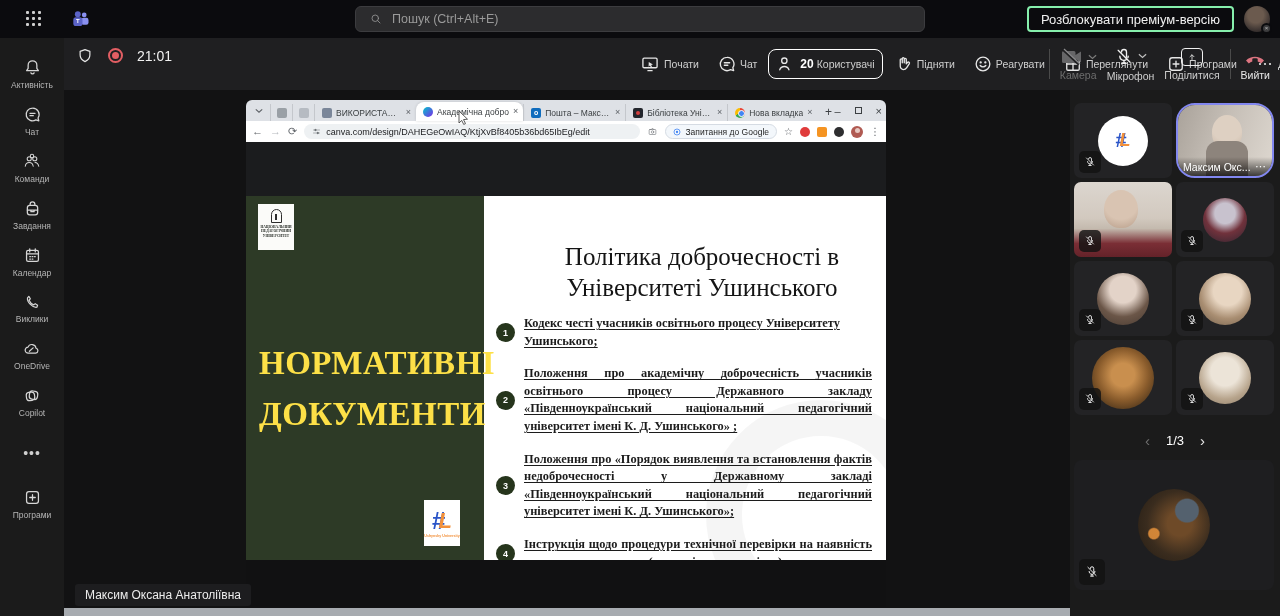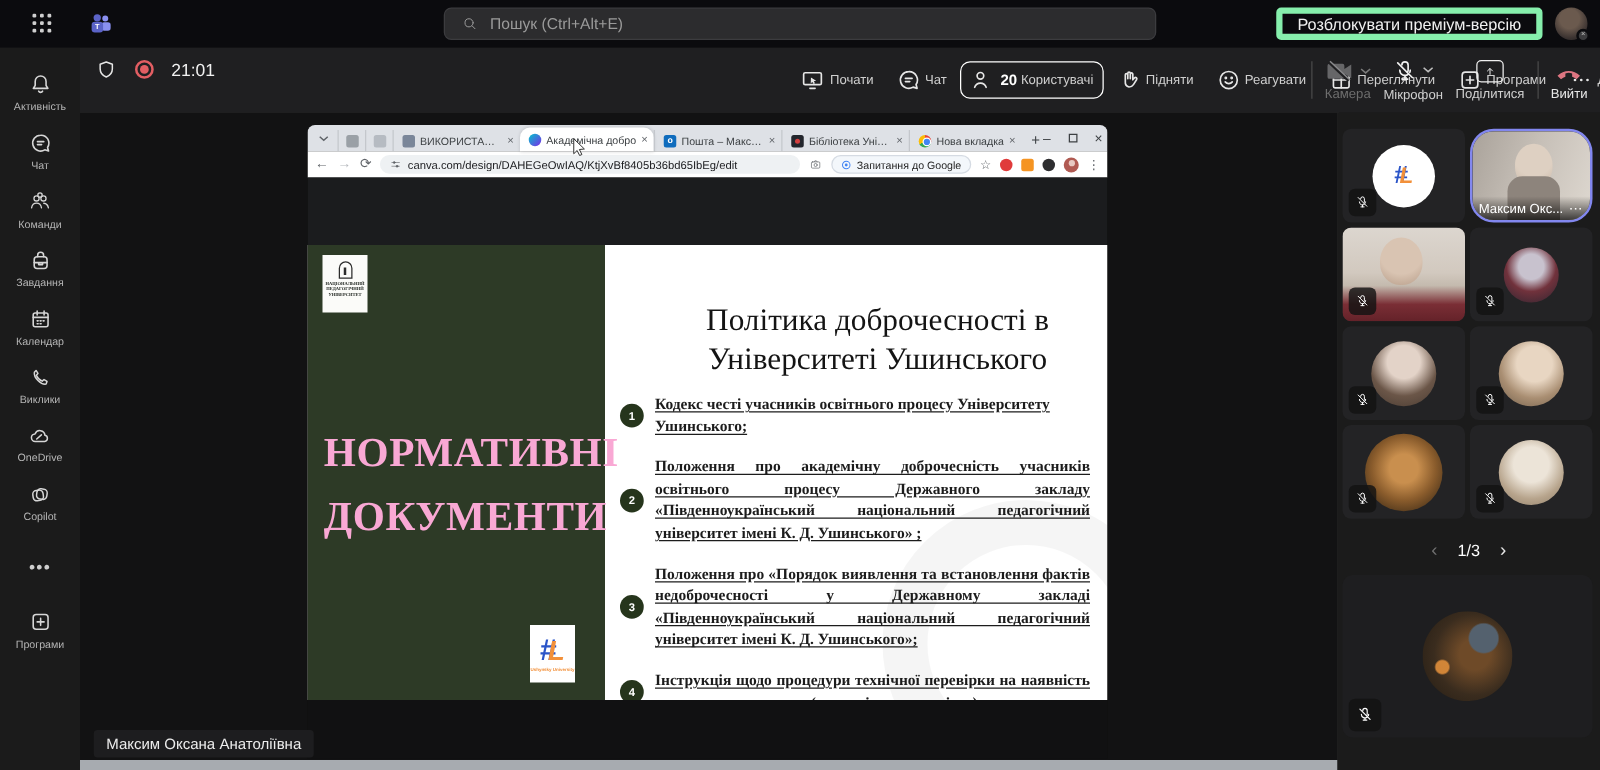--- a/index.html
+++ b/index.html
@@ -12,21 +12,21 @@
     display:flex; align-items:center; z-index:30; }
   .waffle { margin-left:26px; width:16px; height:16px; display:grid;
     grid-template-columns:repeat(3,4px); grid-template-rows:repeat(3,4px); gap:2px; }
   .waffle i { width:2.5px; height:2.5px; background:#cfcfcf; border-radius:1px; }
   .teams-logo { margin-left:28px; width:22px; height:22px; }
   .searchbox { position:absolute; left:50%; top:6px; transform:translateX(-50%);
     width:570px; height:26px; background:#2c2c2e; border:1px solid #3c3c3f; border-radius:6px;
     display:flex; align-items:center; color:#9a9a9a; font-size:12.5px; }
   .searchbox svg { margin:0 10px 0 14px; }
   .premium-btn { position:absolute; right:46px; top:6px; height:26px; padding:0 12px;
-    border:5px solid #86efac; border-radius:4px; background:transparent; color:#f0f0f0;
+    border:2px solid #86efac; border-radius:4px; background:transparent; color:#f0f0f0;
     font-size:13px; display:flex; align-items:center; white-space:nowrap; }
   .avatar-top { position:absolute; right:10px; top:6px; width:26px; height:26px; border-radius:50%;
     background:radial-gradient(circle at 45% 35%, #6b5a4e 0 35%, #3a3230 70%, #23201f); }
   .avatar-top .status { position:absolute; right:-2px; bottom:-2px; width:11px; height:11px;
     border-radius:50%; background:#3c3c3e; border:2px solid #0b0b0e; color:#bdbdbd; font-size:6px;
     line-height:7px; text-align:center; }
 
   
   .sidebar { position:absolute; left:0; top:38px; width:64px; bottom:0; background:#1b1b1b;
     display:flex; flex-direction:column; align-items:center; padding-top:12px; z-index:20; }
@@ -126,21 +126,21 @@
 
   
   .slide { height:364px; display:flex; background:#fff; position:relative; }
   .slide-left { width:238px; background:var(--slide-green,#2d3a26); position:relative; flex:none; }
   .univ-card { position:absolute; left:12px; top:8px; width:36px; height:46px; background:#fbfbf9;
     display:flex; flex-direction:column; align-items:center; padding-top:5px; gap:2px; }
   .arch { width:11px; height:14px; border:1px solid #2c2c2c; border-radius:6px 6px 0 0; position:relative; }
   .arch::after { content:""; position:absolute; left:3.5px; top:4px; width:2px; height:6px; background:#2c2c2c; }
   .univ-card .txt { font-size:3.6px; color:#1f241f; text-align:center; line-height:1.25;
     font-family:"Liberation Serif", serif; font-weight:bold; width:32px; }
-  .norm-title { position:absolute; left:13px; top:142px; color:#f9a8d4;
+  .norm-title { position:absolute; left:13px; top:142px; color:#fde047;
     font-family:"Liberation Serif", serif; font-weight:bold; font-size:33px; line-height:1.55;
     letter-spacing:.5px; }
   .hash-card { position:absolute; right:24px; bottom:14px; width:36px; height:46px; background:#fff;
     display:flex; flex-direction:column; align-items:center; justify-content:center; }
   .hash-card .row { display:flex; align-items:center; height:26px; }
   .hl-h { color:#2b55c8; font-weight:bold; font-size:24px; }
   .hl-l { color:#f2903a; font-weight:bold; font-size:22px; margin-left:-7px; font-style:italic; }
   .hash-card .sub { font-size:3.6px; color:#f2903a; font-weight:bold; }
   .slide-right { flex:1; position:relative; padding:10px 14px 0 12px; overflow:hidden;margin-top:36px; }
   .slide-title { font-family:"Liberation Serif", serif; font-size:25px; line-height:1.22; color:#141414;

